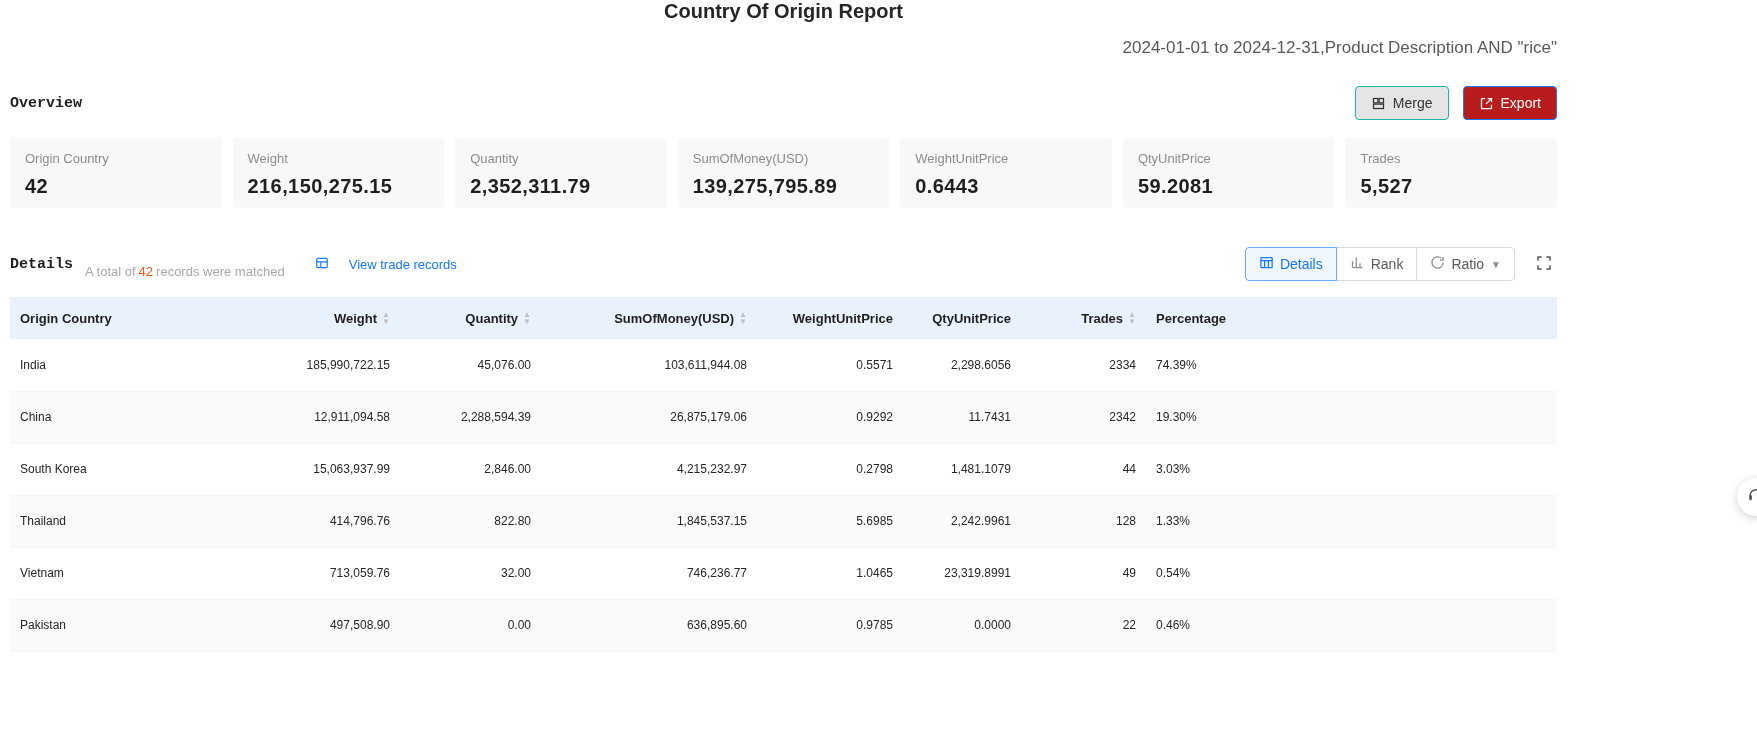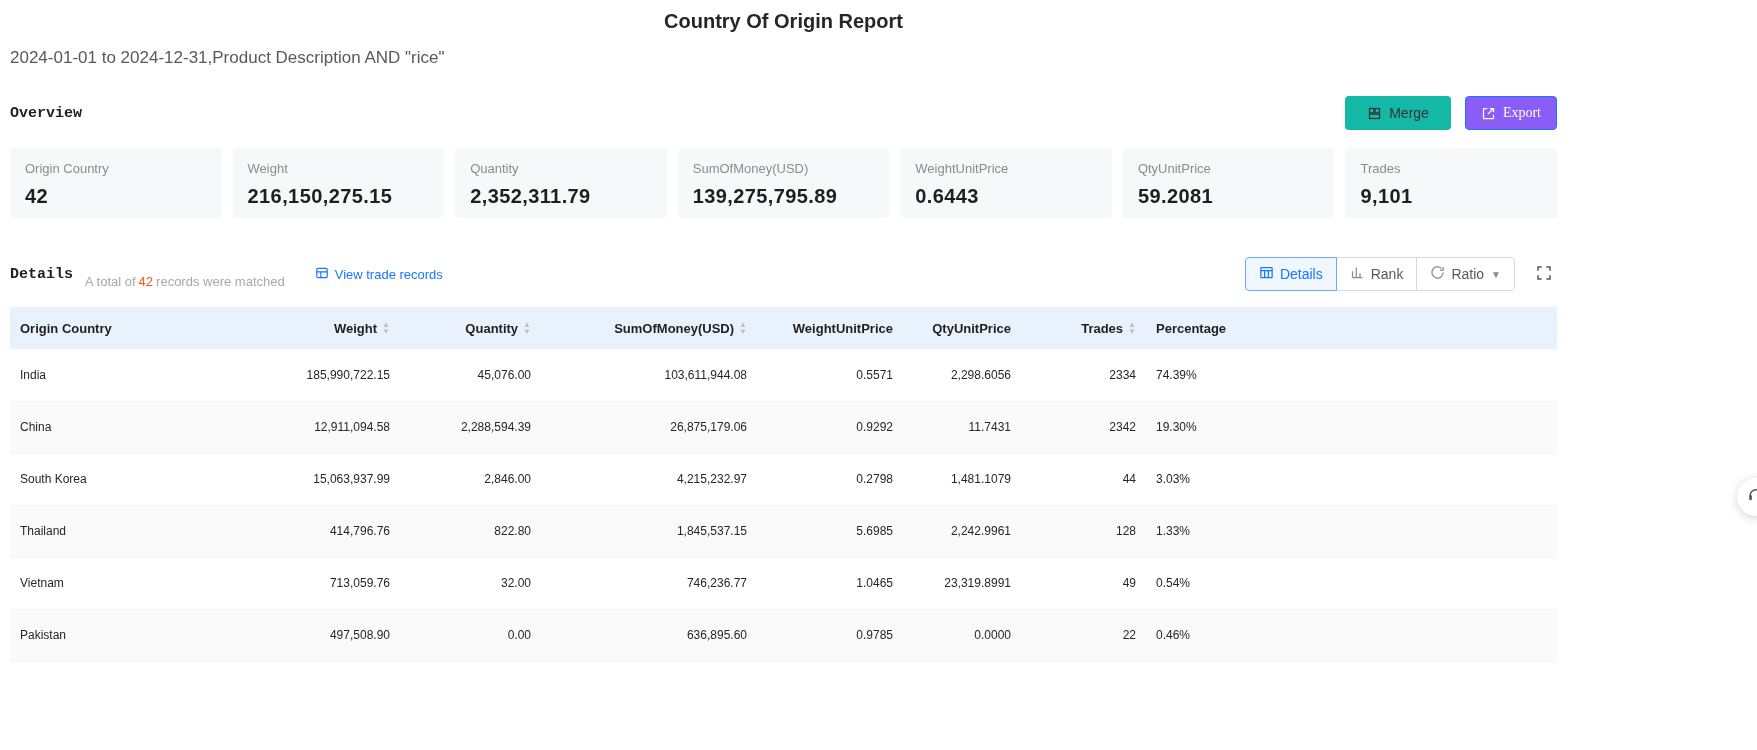--- a/index.html
+++ b/index.html
@@ -5,56 +5,56 @@
   html,body{margin:0;padding:0;background:#fff;}
   body{
     width:1757px;height:750px;position:relative;overflow:hidden;
     font-family:"Liberation Sans",sans-serif;color:#262626;
   }
   .content{width:1547px;margin-left:10px;}
 
   
   .report-title{
     text-align:center;font-size:20px;font-weight:600;color:#262626;
-    padding-top:10px;
+    padding-top:0;
   }
   .report-subtitle{
-    text-align:left;font-size:17px;color:#595959;margin-top:15px;
+    text-align:right;font-size:17px;color:#595959;margin-top:15px;
   }
 
   
   .overview-bar{
     margin-top:26px;display:flex;justify-content:space-between;align-items:center;height:38px;
   }
   .section-label{font-size:15px;font-weight:700;color:#1f1f1f;font-family:Liberation Mono, monospace;}
   .actions{display:flex;gap:14px;}
   .btn{
     height:34px;display:inline-flex;align-items:center;gap:7px;
     padding:0 15px;border-radius:4px;font-size:14px;cursor:pointer;box-sizing:border-box;
   }
-  .btn-merge{background:#14b8a6;border:7px solid #14b8a6;color:#333;}
-  .btn-export{background:#8b5cf6;border:1px solid #1677ff;color:#fff;font-family:Liberation Serif, serif;}
+  .btn-merge{background:#e5e5e5;border:1px solid #14b8a6;color:#333;}
+  .btn-export{background:#b91c1c;border:1px solid #1677ff;color:#fff;}
   .btn svg{display:block;}
 
   
   .cards{margin-top:16px;display:flex;gap:11px;}
   .card{
     flex:1;background:#f7f8fa;border-radius:4px;height:70px;
     padding:13px 15px;box-sizing:border-box;
   }
   .card-label{font-size:13px;color:#8c8c8c;}
   .card-value{font-size:20px;font-weight:700;color:#1f1f1f;margin-top:9px;letter-spacing:.4px;}
 
   
   .details-bar{margin-top:38px;display:flex;justify-content:space-between;align-items:center;height:36px;}
   .details-left{display:flex;align-items:center;}
   .match-text{font-size:13px;color:#a8a8a8;margin-left:12px;margin-top:14px;}
   .match-count{color:#fa541c;margin:0 3px;}
   .view-link{
-    display:inline-flex;align-items:center;gap:6px;color:#1677ff;
+    display:inline-flex;align-items:center;gap:20px;color:#1677ff;
     font-size:13px;margin-left:30px;cursor:pointer;
   }
   .details-right{display:flex;align-items:center;}
   .seg{display:flex;}
   .seg-btn{
     height:34px;padding:0 13px;border:1px solid #d9d9d9;background:#fff;color:#595959;
     font-size:14px;display:inline-flex;align-items:center;gap:6px;cursor:pointer;
     margin-left:-1px;box-sizing:border-box;
   }
   .seg-btn:first-child{border-radius:4px 0 0 4px;margin-left:0;}
@@ -146,21 +146,21 @@
     <div class="card">
       <div class="card-label">WeightUnitPrice</div>
       <div class="card-value">0.6443</div>
     </div>
     <div class="card">
       <div class="card-label">QtyUnitPrice</div>
       <div class="card-value">59.2081</div>
     </div>
     <div class="card">
       <div class="card-label">Trades</div>
-      <div class="card-value">9,101</div>
+      <div class="card-value">5,527</div>
     </div>
   </div>
 
   <div class="details-bar">
     <div class="details-left">
       <div class="section-label">Details</div>
       <div class="match-text">
         <span>A total of</span><span class="match-count">42</span><span>records were matched</span>
       </div>
       <span class="view-link">

